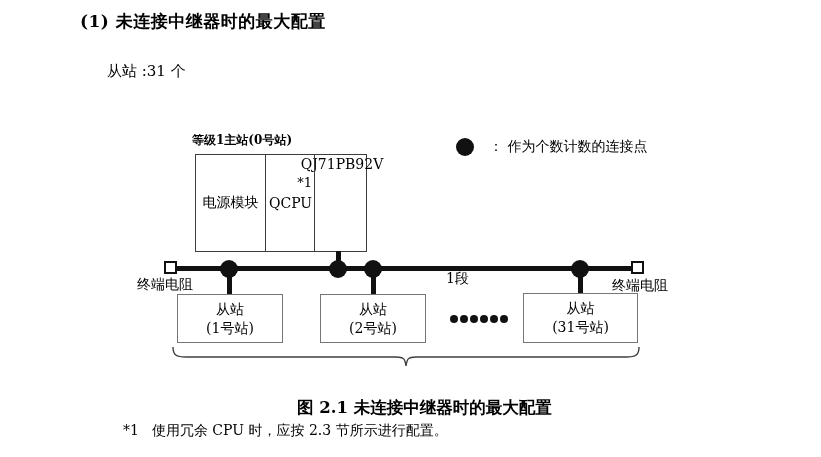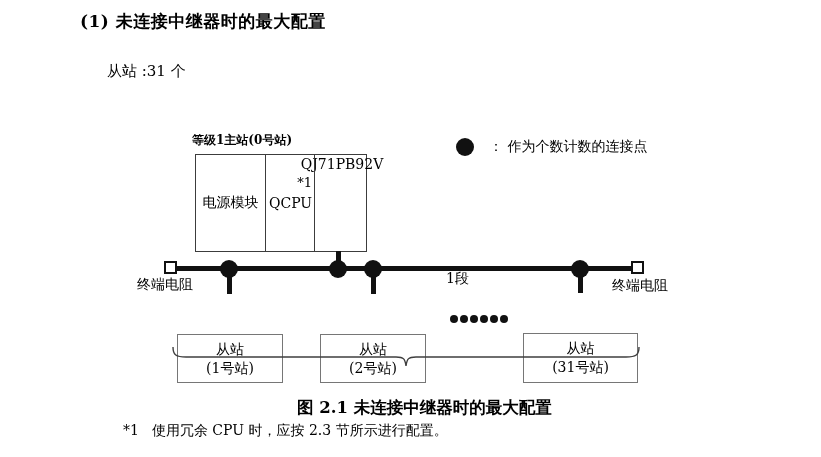--- a/index.html
+++ b/index.html
@@ -46,21 +46,21 @@
   .term-left-sq { left:164px; } .term-right-sq { left:631px; }
   .term-label { font-size:14px; white-space:nowrap; }
   .term-label-left  { left:137px; top:276px; }
   .term-label-right { left:612px; top:277px; }
 
   .segment-label { left:446px; top:234px; font-size:14px; white-space:nowrap;margin-top:36px; }
 
   .slave-box {
     box-sizing:border-box; border:1px solid #767676; background:#fff;
     display:flex; flex-direction:column; align-items:center; justify-content:center;
-    font-size:14px; line-height:1.35; text-align:center;margin-top:40px;
+    font-size:14px; line-height:1.35; text-align:center;
   }
   .slave-1  { left:177px; top:294px; width:106px; height:49px; }
   .slave-2  { left:320px; top:294px; width:106px; height:49px; }
   .slave-31 { left:523px; top:293px; width:115px; height:50px; }
 
   .ellipsis { left:450px; top:315px; display:flex; gap:2px; align-items:center; }
   .ellipsis span { width:8px; height:8px; border-radius:50%; background:#111; }
 
   .brace-svg { left:170px; top:345px; }
   .brace-label { left:346px; top:372px; width:120px; text-align:center; font-size:15px; white-space:nowrap; }

